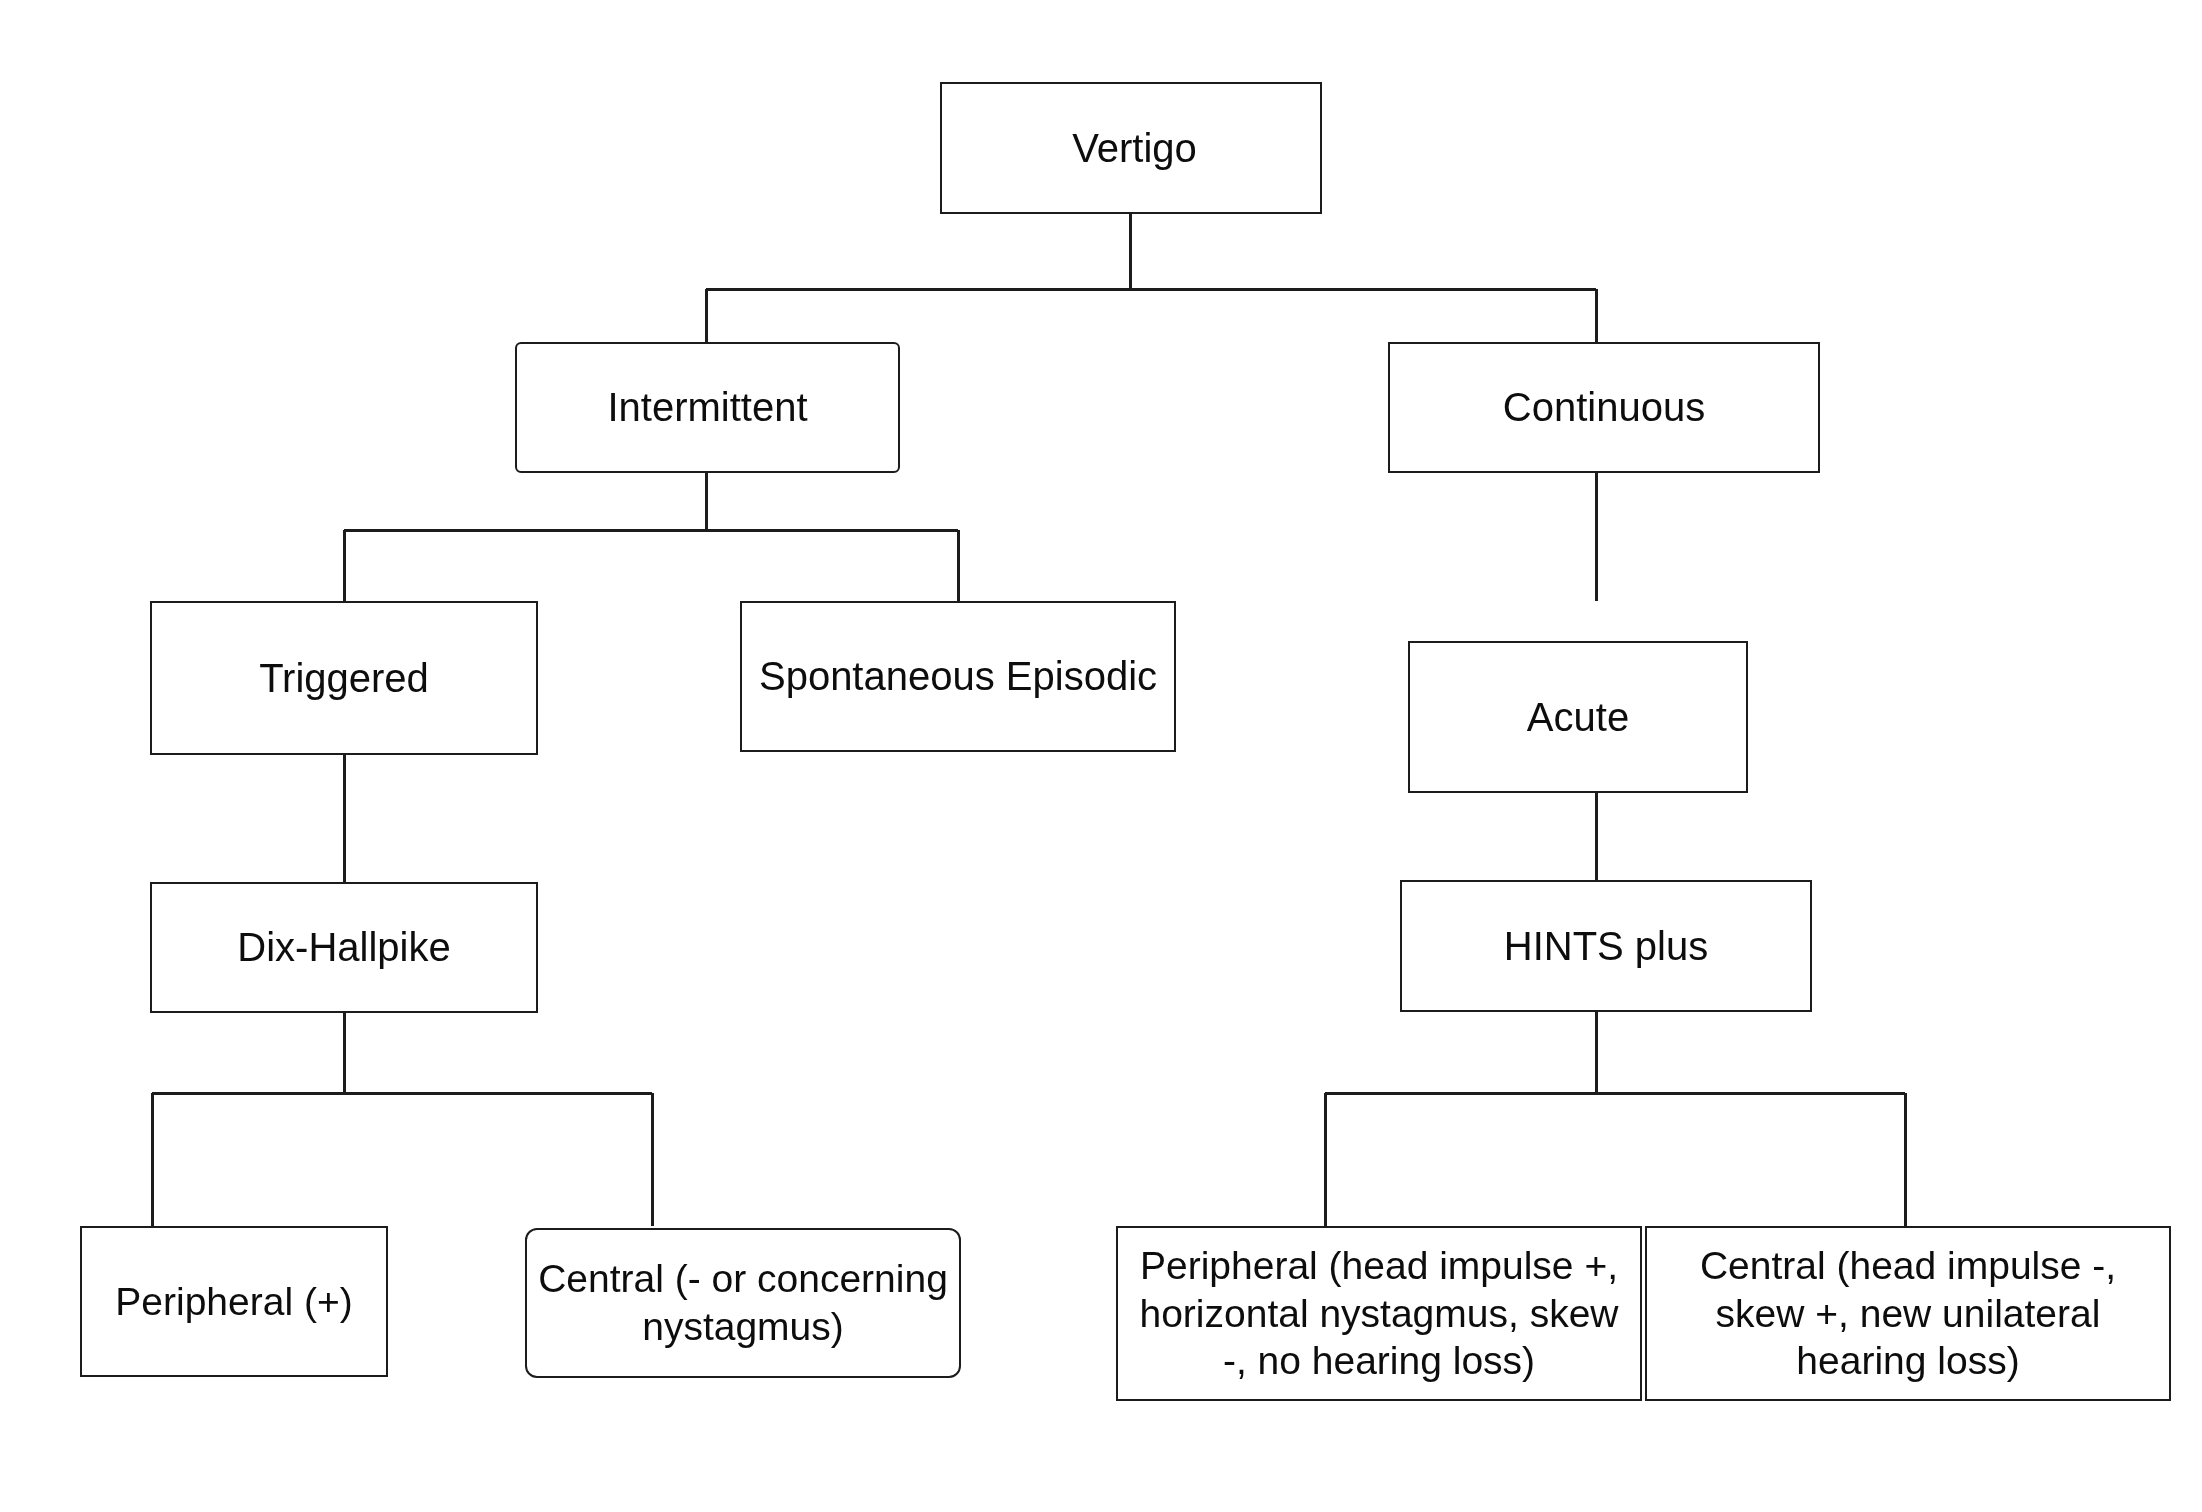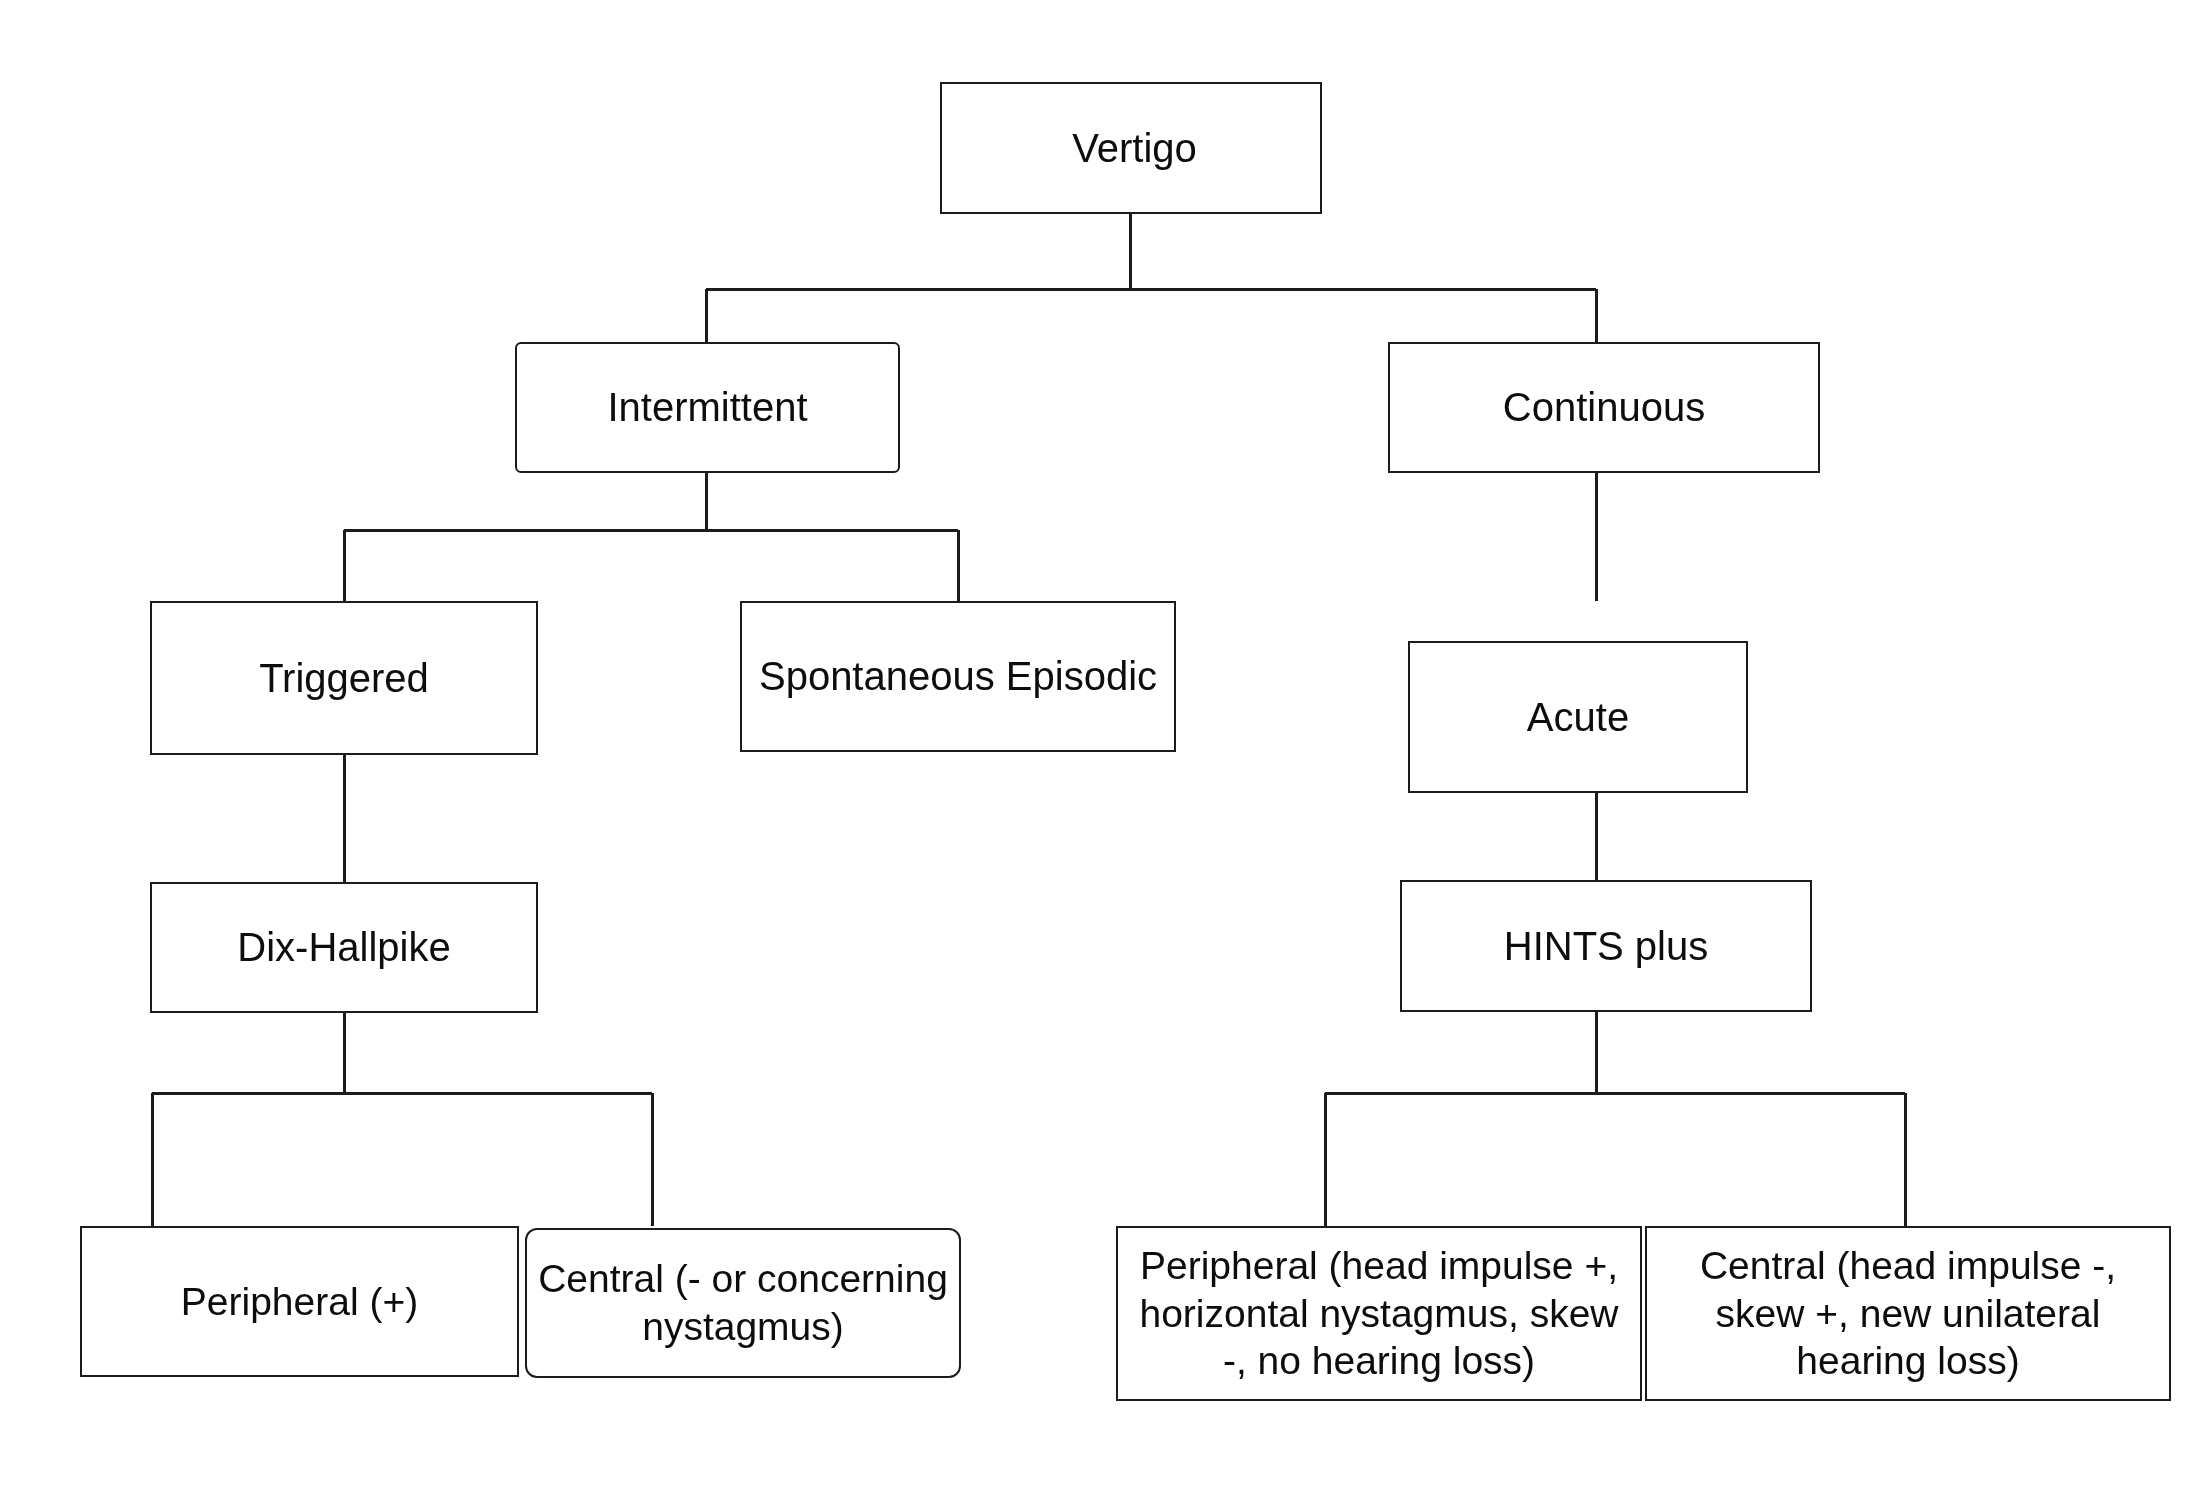--- a/index.html
+++ b/index.html
@@ -97,21 +97,21 @@
   </div>
 
   <div class="node fs-lg" style="left:150px; top:882px; width:388px; height:131px;">
     <span class="node-label">Dix-Hallpike</span>
   </div>
 
   <div class="node fs-lg" style="left:1400px; top:880px; width:412px; height:132px;">
     <span class="node-label">HINTS plus</span>
   </div>
 
-  <div class="node fs-md" style="left:80px; top:1226px; width:439px; height:151px;">
+  <div class="node fs-md" style="left:80px; top:1226px; width:308px; height:151px;">
     <span class="node-label">Peripheral (+)</span>
   </div>
 
   <div class="node fs-md" style="left:525px; top:1228px; width:436px; height:150px;border-radius:12px;">
     <span class="node-label">Central (- or concerning nystagmus)</span>
   </div>
 
   <div class="node fs-md" style="left:1116px; top:1226px; width:526px; height:175px;">
     <span class="node-label">Peripheral (head impulse +, horizontal nystagmus, skew -, no hearing loss)</span>
   </div>

